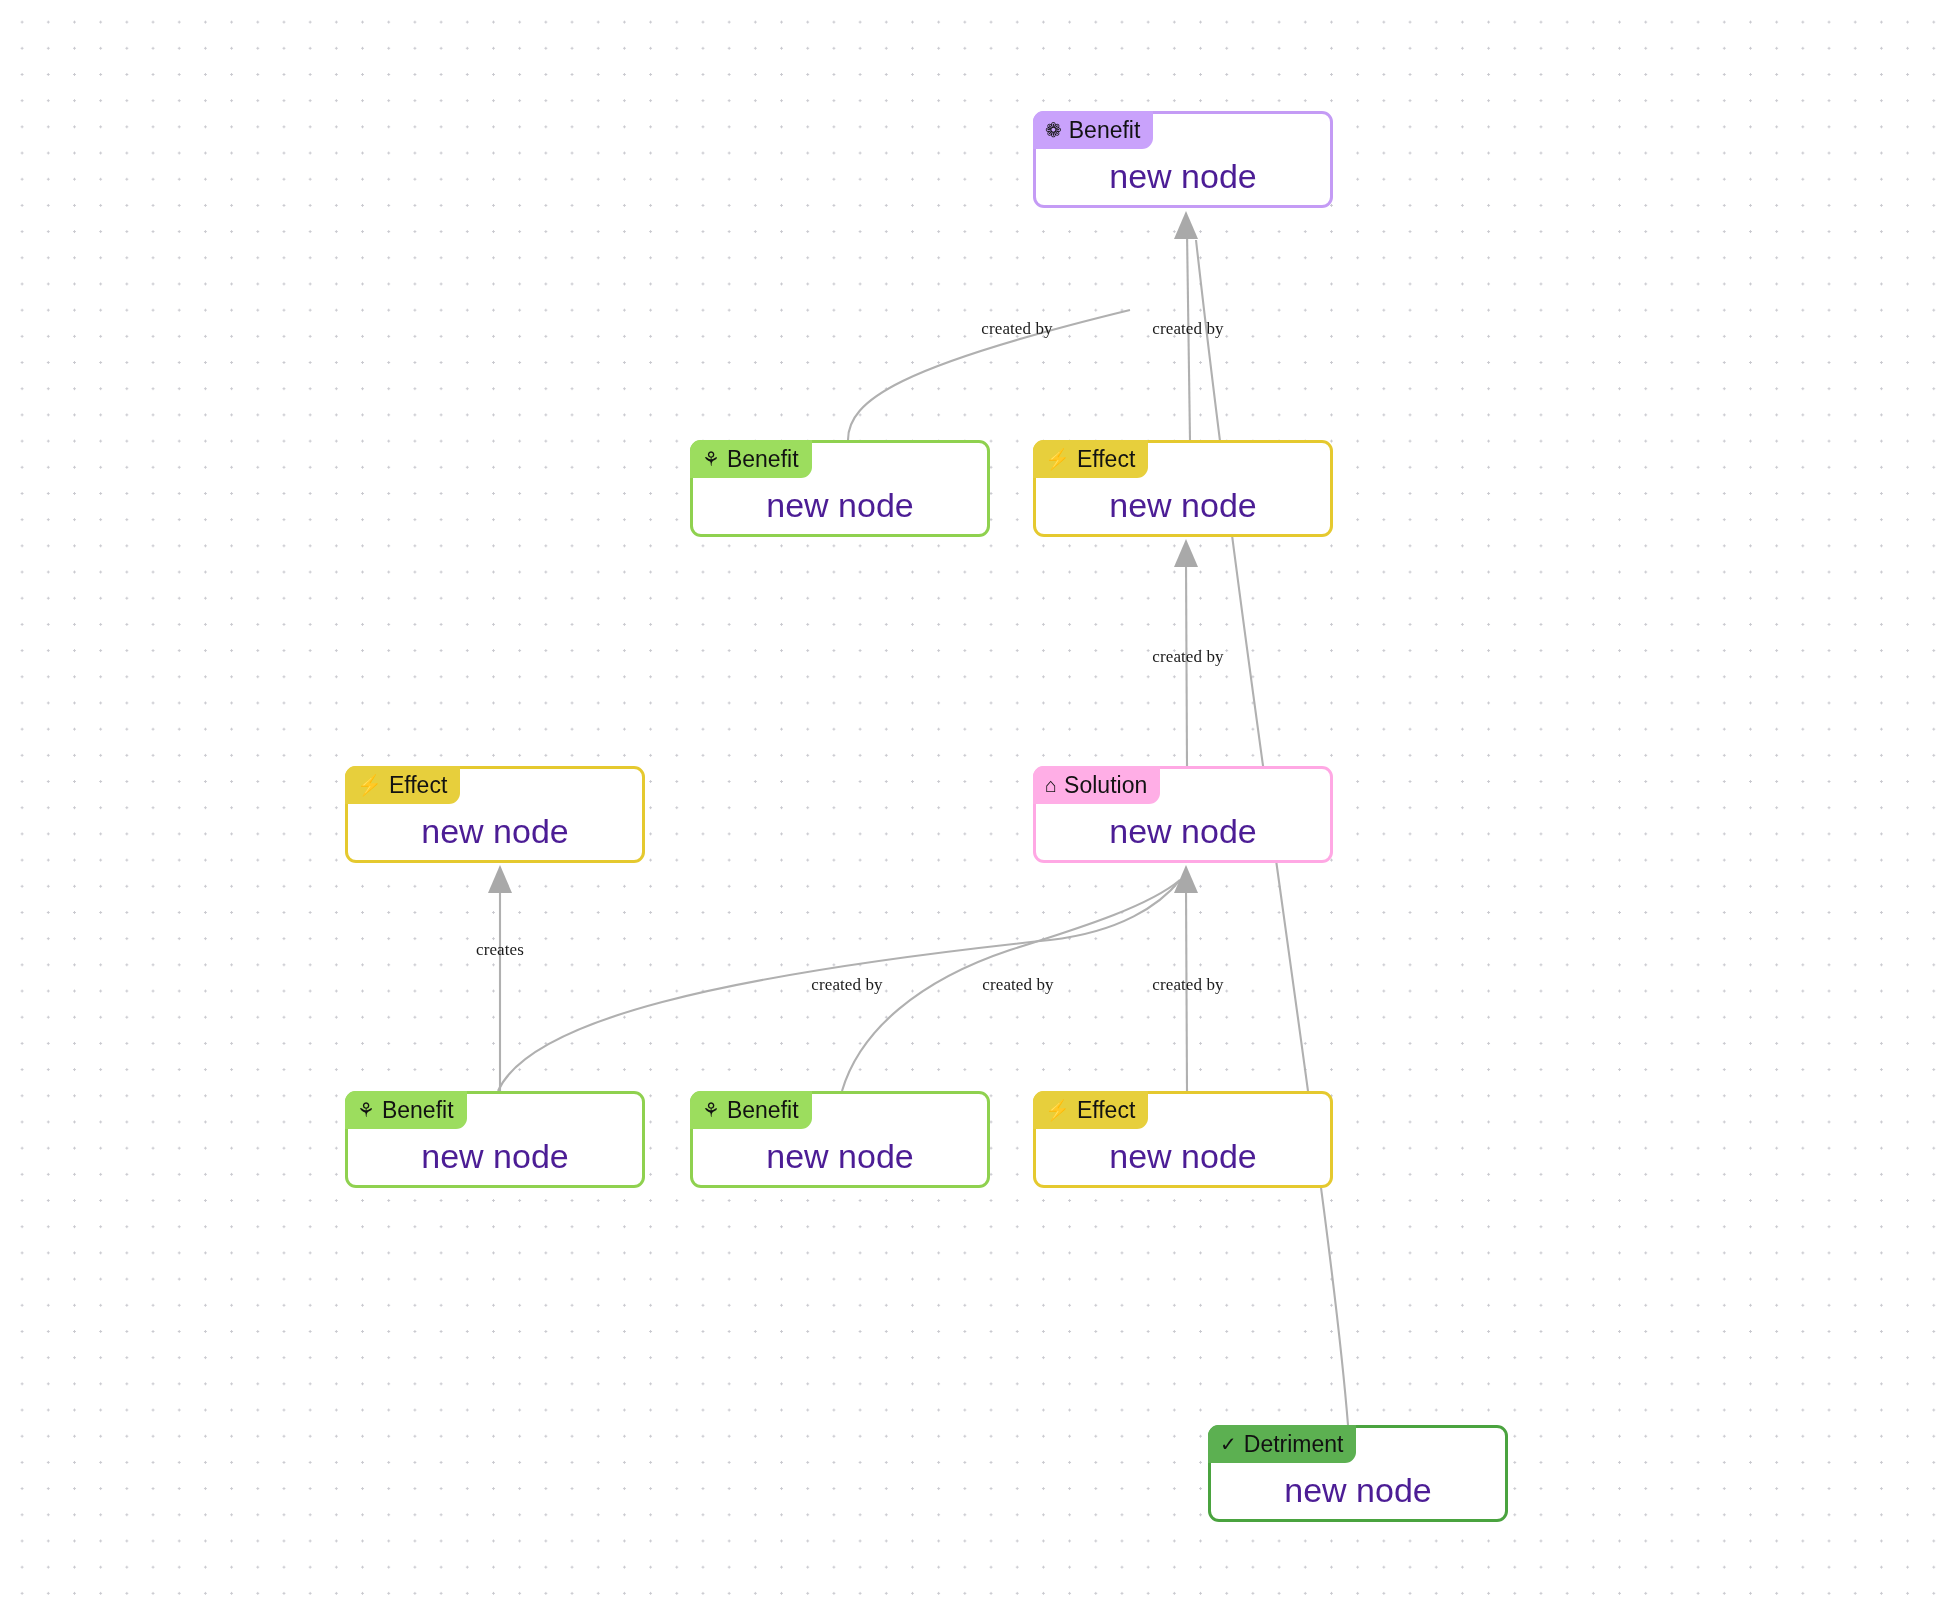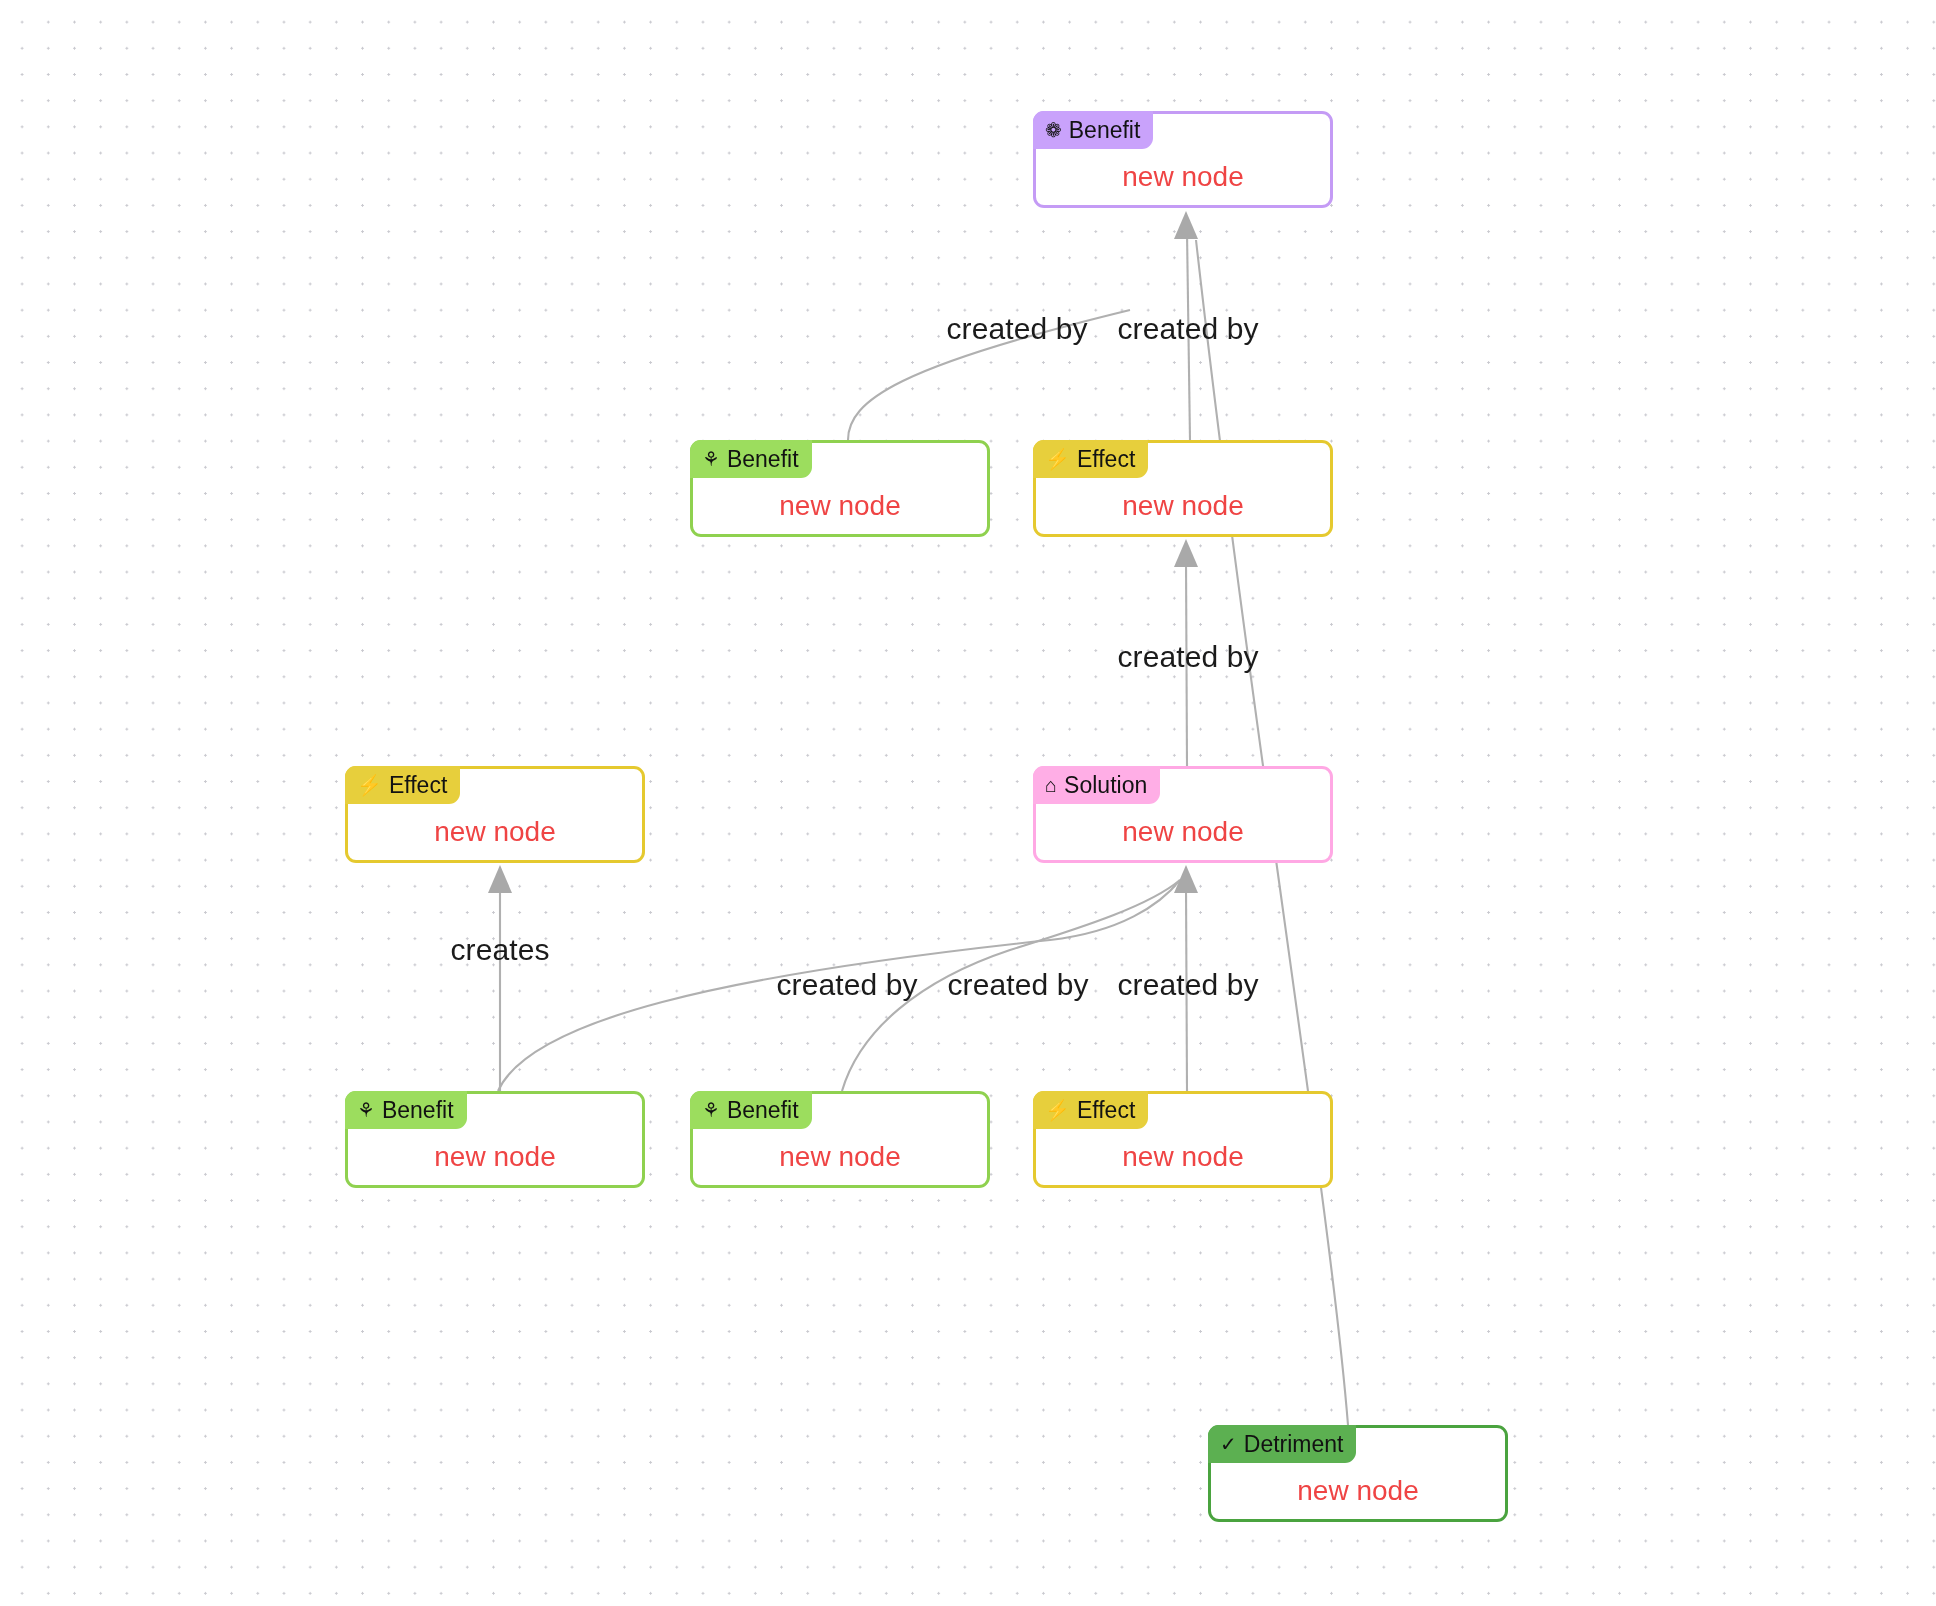--- a/index.html
+++ b/index.html
@@ -30,23 +30,23 @@
     stroke: #b0b0b0;
     stroke-width: 2.1px;
   }
   .edge-head {
     fill: #a9a9a9;
   }
   .edge-label {
     position: absolute;
     transform: translate(-50%, -50%);
     white-space: nowrap;
-    font-size: 30px;
+    font-size: 17px;
     color: #1b1b1b;
-    font-family: Liberation Sans, sans-serif;
+    font-family: Liberation Serif, serif;
     letter-spacing: 0.1px;
   }
   .node {
     position: absolute;
     width: 300px;
     height: 97px;
     box-sizing: border-box;
     border-radius: 11px;
     border: 3px solid #cccccc;
     background: #ffffff;
@@ -74,22 +74,22 @@
   }
   .node-title {
     position: absolute;
     left: 0;
     right: 0;
     bottom: 0;
     height: 57px;
     display: flex;
     align-items: center;
     justify-content: center;
-    font-size: 28px;
-    color: #ef4444;
+    font-size: 34px;
+    color: #4c1d95;
     text-align: center;
   }
 
   
   .node.problem   { border-color: #c49bf5; }
   .node.problem   .node-badge { background: #c9a2fb; }
   .node.benefit   { border-color: #8fd14f; }
   .node.benefit   .node-badge { background: #9cdd5e; }
   .node.effect    { border-color: #e5c92f; }
   .node.effect    .node-badge { background: #e7cf3c; }

